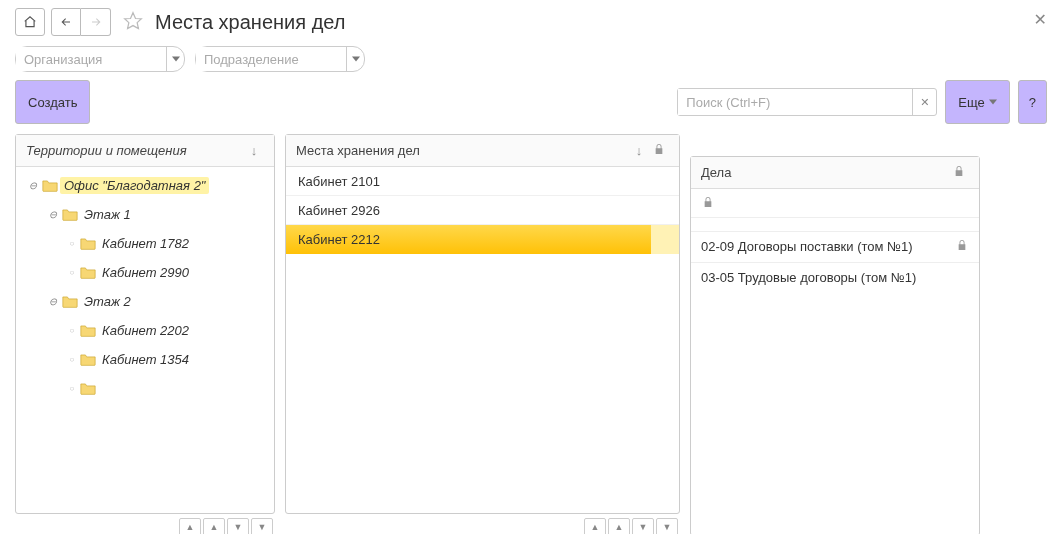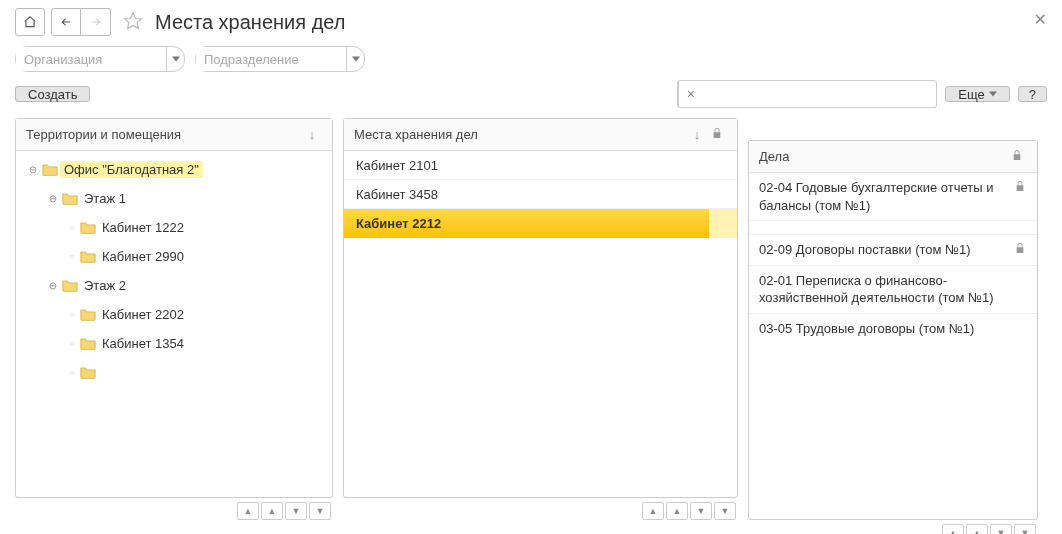--- a/index.html
+++ b/index.html
@@ -42,37 +42,37 @@
   }
   .combo .drop {
     width: 18px; height: 100%; border-left: 1px solid #ccc;
     display: flex; align-items: center; justify-content: center;
     cursor: pointer;
   }
 
   
   .action-row { display: flex; align-items: center; gap: 8px; margin-bottom: 10px; }
   .btn {
-    border: 1px solid #bbb; background: #e5e5e5; border-radius: 3px;
-    height: 16px; padding: 0 12px; display: flex; align-items: center;
+    border: 1px solid #bbb; background: #c4b5fd; border-radius: 3px;
+    height: 44px; padding: 0 12px; display: flex; align-items: center;
     cursor: pointer; gap: 4px;
   }
   .spacer { flex: 1; }
   .search-box {
     display: flex; align-items: center;
     border: 1px solid #ccc; border-radius: 3px;
     height: 28px; width: 260px;
   }
   .search-box input { border: none; outline: none; padding: 0 8px; height: 100%; flex: 1; font-family: inherit; font-size: 13px; }
   .search-box .clear { width: 24px; height: 100%; border-left: 1px solid #ccc; display: flex; align-items: center; justify-content: center; cursor: pointer; color: #888; }
 
   
   .panels { display: flex; gap: 10px; align-items: stretch; }
   .panel { border: 1px solid #ccc; border-radius: 3px; background: #fff; display: flex; flex-direction: column; height: 380px; }
-  .panel.left { width: 318px; }
+  .panel.left { width: 260px; font-style: italic; }
   .panel.mid { width: 395px; }
   .panel.right { width: 290px; margin-top: 22px; }
   .panel-header {
     display: flex; align-items: center;
     border-bottom: 1px solid #ddd;
     height: 32px; padding: 0 10px;
     background: #fafafa;
     font-size: 13px; color: #444;
   }
   .panel-header .ph-title { flex: 1; }
@@ -96,21 +96,21 @@
   .indent-2 { padding-left: 50px; }
 
   
   .mid-row {
     display: flex; align-items: center; height: 29px;
     padding: 0 12px; border-bottom: 1px solid #f0f0f0; cursor: pointer;
   }
   .mid-row:last-child { border-bottom: none; }
   .mid-row .cell-text { flex: 1; }
   .mid-row .cell-lock { width: 28px; text-align: center; color: #999; }
-  .mid-row.selected { font-weight: bold; align-items: flex-end; }
+  .mid-row.selected { font-weight: normal; align-items: flex-end; }
   .mid-row.selected .cell-text {
     background: linear-gradient(#ffd84a,#ffc107);
     margin: 0 -12px; padding: 0 12px; height: 100%;
     display: flex; align-items: center;
     width: calc(100% - 28px + 24px);
   }
   .mid-row.selected .cell-lock-outer {
     background: #fff2b5; height: 100%; width: 28px;
     margin: 0 -12px 0 0; display: flex; align-items: center; justify-content: center;
   }
@@ -196,20 +196,21 @@
       </div>
     </div>
   </div>
 
   <div class="action-row">
     <div class="btn">
       <span>Создать</span>
     </div>
     <div class="spacer"></div>
     <div class="search-box">
+      <input placeholder="Поиск (Ctrl+F)" style="">
       <div class="clear">
         <span style="font-size:11px">✕</span>
       </div>
     </div>
     <div class="btn">
       <span>Еще</span>
       <svg width="8" height="6" viewBox="0 0 10 6">
           <path d="M0 0l5 6 5-6z" fill="#777"></path>
         </svg>
     </div>
@@ -245,21 +246,21 @@
               </span>
               <span class="label-wrap"><span>Этаж 1</span></span>
             </div>
             <div class="tree-row indent-2">
               <span class="bullet">○</span>
               <span class="folder">
                 <svg viewBox="0 0 24 20" width="16" height="13">
                   <path fill="#f7d774" stroke="#c9a227" stroke-width="1" d="M1 3h7l2 3h13v12a1 1 0 01-1 1H2a1 1 0 01-1-1V3z"></path>
                 </svg>
               </span>
-              <span class="label-wrap"><span>Кабинет 1222</span></span>
+              <span class="label-wrap"><span>Кабинет 1782</span></span>
             </div>
             <div class="tree-row indent-2">
               <span class="bullet">○</span>
               <span class="folder">
                 <svg viewBox="0 0 24 20" width="16" height="13">
                   <path fill="#f7d774" stroke="#c9a227" stroke-width="1" d="M1 3h7l2 3h13v12a1 1 0 01-1 1H2a1 1 0 01-1-1V3z"></path>
                 </svg>
               </span>
               <span class="label-wrap"><span>Кабинет 2990</span></span>
             </div>
@@ -326,21 +327,21 @@
                 <path d="M3 6V4a3 3 0 016 0v2h1v7H2V6h1zm1 0h4V4a2 2 0 00-4 0v2z"></path>
               </svg>
           </div>
         </div>
         <div class="panel-body" id="mid-body">
             <div class="mid-row">
               <div class="cell-text">Кабинет 2101</div>
               <div class="cell-lock"></div>
             </div>
             <div class="mid-row">
-              <div class="cell-text">Кабинет 3458</div>
+              <div class="cell-text">Кабинет 2926</div>
               <div class="cell-lock"></div>
             </div>
             <div class="mid-row selected">
               <div class="cell-text">Кабинет 2212</div>
               <div class="cell-lock-outer"></div>
             </div>
           </div>
       </div>
       <div class="panel-footer-arrows">
         <div class="arrow-btn">
@@ -363,39 +364,34 @@
         <div class="panel-header">
           <div class="ph-title">Дела</div>
           <div class="ph-icon">
             <svg class="svg-lock" viewBox="0 0 12 14" fill="#999">
                 <path d="M3 6V4a3 3 0 016 0v2h1v7H2V6h1zm1 0h4V4a2 2 0 00-4 0v2z"></path>
               </svg>
           </div>
         </div>
         <div class="panel-body" id="right-body">
             <div class="right-row">
-              <div class="rtxt">02-04 Годовые бухгалтерские отчеты и балансы (том №1)</div>
               <div class="rlock"><svg class="svg-lock" viewBox="0 0 12 14" fill="#999">
                   <path d="M3 6V4a3 3 0 016 0v2h1v7H2V6h1zm1 0h4V4a2 2 0 00-4 0v2z"></path>
                 </svg></div>
             </div>
             <div class="right-row">
               <div class="rlock"></div>
             </div>
             <div class="right-row">
               <div class="rtxt">02-09 Договоры поставки (том №1)</div>
               <div class="rlock"><svg class="svg-lock" viewBox="0 0 12 14" fill="#999">
                   <path d="M3 6V4a3 3 0 016 0v2h1v7H2V6h1zm1 0h4V4a2 2 0 00-4 0v2z"></path>
                 </svg></div>
             </div>
             <div class="right-row">
-              <div class="rtxt">02-01 Переписка о финансово-хозяйственной деятельности (том №1)</div>
-              <div class="rlock"></div>
-            </div>
-            <div class="right-row">
               <div class="rtxt">03-05 Трудовые договоры (том №1)</div>
               <div class="rlock"></div>
             </div>
           </div>
       </div>
       <div class="panel-footer-arrows">
         <div class="arrow-btn">
             <span style="font-size:9px">▲</span>
           </div>
         <div class="arrow-btn">

